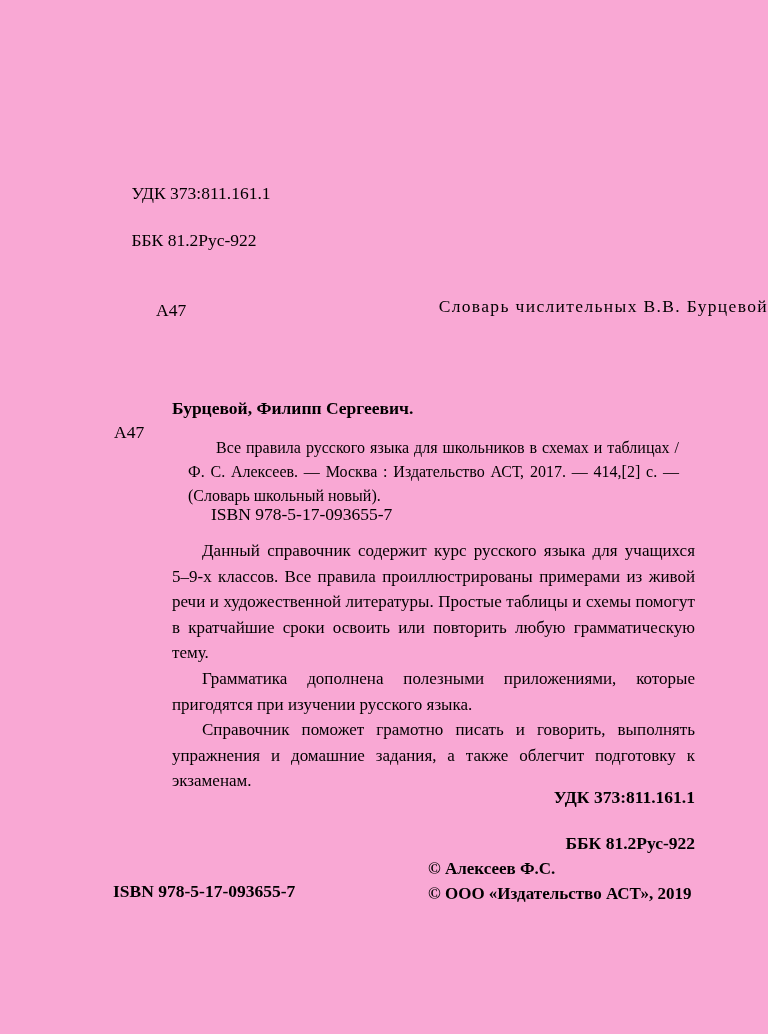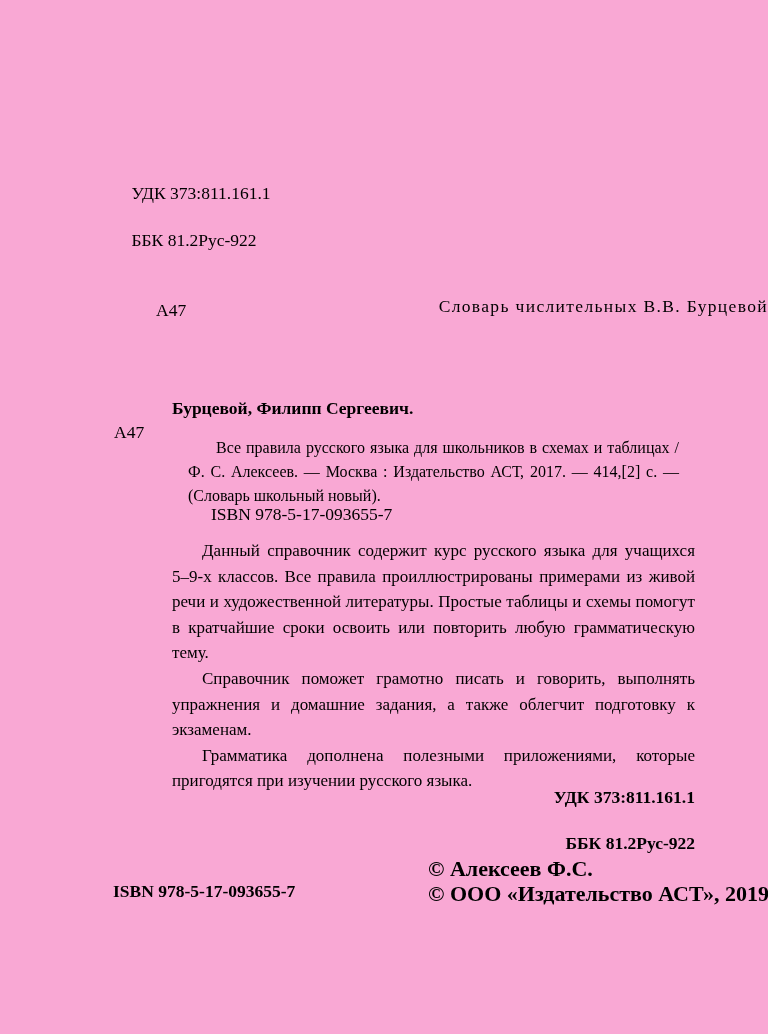--- a/index.html
+++ b/index.html
@@ -115,21 +115,21 @@
     left: 113px;
     top: 881px;
     font-weight: bold;
     font-size: 17.5px;
   }
   .footer-copyright {
     position: absolute;
     left: 428px;
     top: 857px;
     font-weight: bold;
-    font-size: 22px;
+    font-size: 17px;
     line-height: 24.5px;
   }
   .footer-copyright div {
     white-space: pre;
   }
 </style>
 </head>
 <body>
 
 <div class="page">
@@ -146,22 +146,22 @@
 
   <div class="biblio">
     <p class="biblio-author">Бурцевой, Филипп Сергеевич.</p>
     <p class="biblio-desc">Все правила русского языка для школьников в схемах и таблицах / Ф. С. Алексеев. — Москва : Издательство АСТ, 2017. — 414,[2] с. — (Словарь школьный новый).</p>
   </div>
 
   <div class="isbn-record">ISBN 978-5-17-093655-7</div>
 
   <div class="annotation">
     <p>Данный справочник содержит курс русского языка для учащихся 5–9-х классов. Все правила проиллюстрированы примерами из живой речи и художественной литературы. Простые таблицы и схемы помогут в кратчайшие сроки освоить или повторить любую грамматическую тему.</p>
+    <p>Грамматика дополнена полезными приложениями, которые пригодятся при изучении русского языка.</p>
     <p>Справочник поможет грамотно писать и говорить, выполнять упражнения и домашние задания, а также облегчит подготовку к экзаменам.</p>
-    <p>Грамматика дополнена полезными приложениями, которые пригодятся при изучении русского языка.</p>
   </div>
 
   <div class="codes-bottom">
     <span>УДК 373:811.161.1</span><br>
     <span>ББК 81.2Рус-922</span>
   </div>
 
   <div class="footer-isbn">ISBN 978-5-17-093655-7</div>
   <div class="footer-copyright">
     <div>© Алексеев Ф.С.</div>

